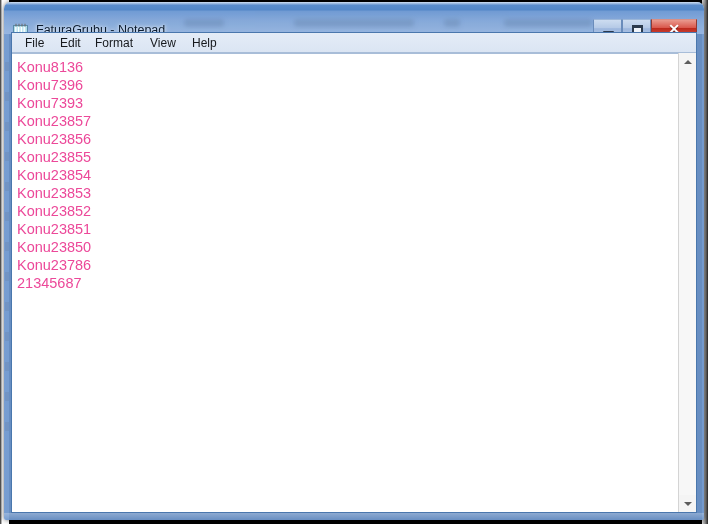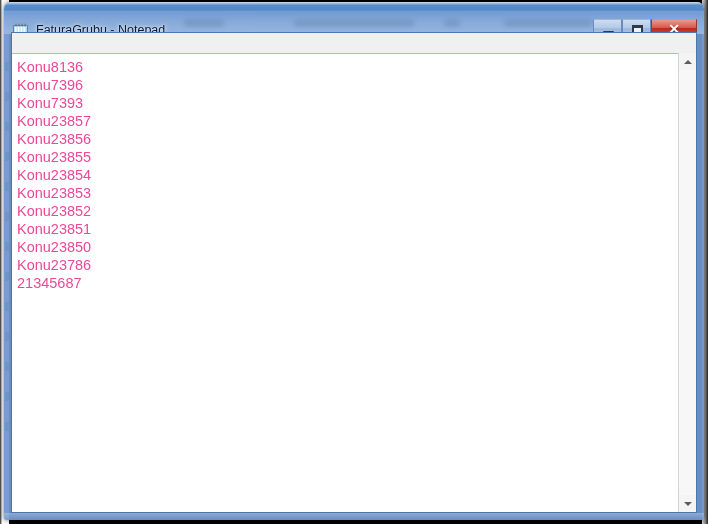--- a/index.html
+++ b/index.html
@@ -366,20 +366,27 @@
       </div>
 
       <div class="winbtn" id="btn-close">
         <span class="glyph-close">✕</span>
       </div>
 
     </div>
 
     <div id="client-frame">
 
+      <div id="menubar">
+          <div class="menu-item" style="left: 6px;">File</div>
+          <div class="menu-item" style="left: 41px;">Edit</div>
+          <div class="menu-item" style="left: 76px;">Format</div>
+          <div class="menu-item" style="left: 131px;">View</div>
+          <div class="menu-item" style="left: 173px;">Help</div>
+        </div>
 
       <div id="edit-area">
         <div id="text-lines"><div class="text-line">Konu8136</div><div class="text-line">Konu7396</div><div class="text-line">Konu7393</div><div class="text-line">Konu23857</div><div class="text-line">Konu23856</div><div class="text-line">Konu23855</div><div class="text-line">Konu23854</div><div class="text-line">Konu23853</div><div class="text-line">Konu23852</div><div class="text-line">Konu23851</div><div class="text-line">Konu23850</div><div class="text-line">Konu23786</div><div class="text-line">21345687</div></div>
       </div>
 
       <div id="vscroll">
         <div id="vscroll-track"></div>
         <div class="scroll-btn" id="vscroll-up">
           <span class="arrow-up"></span>
         </div>

